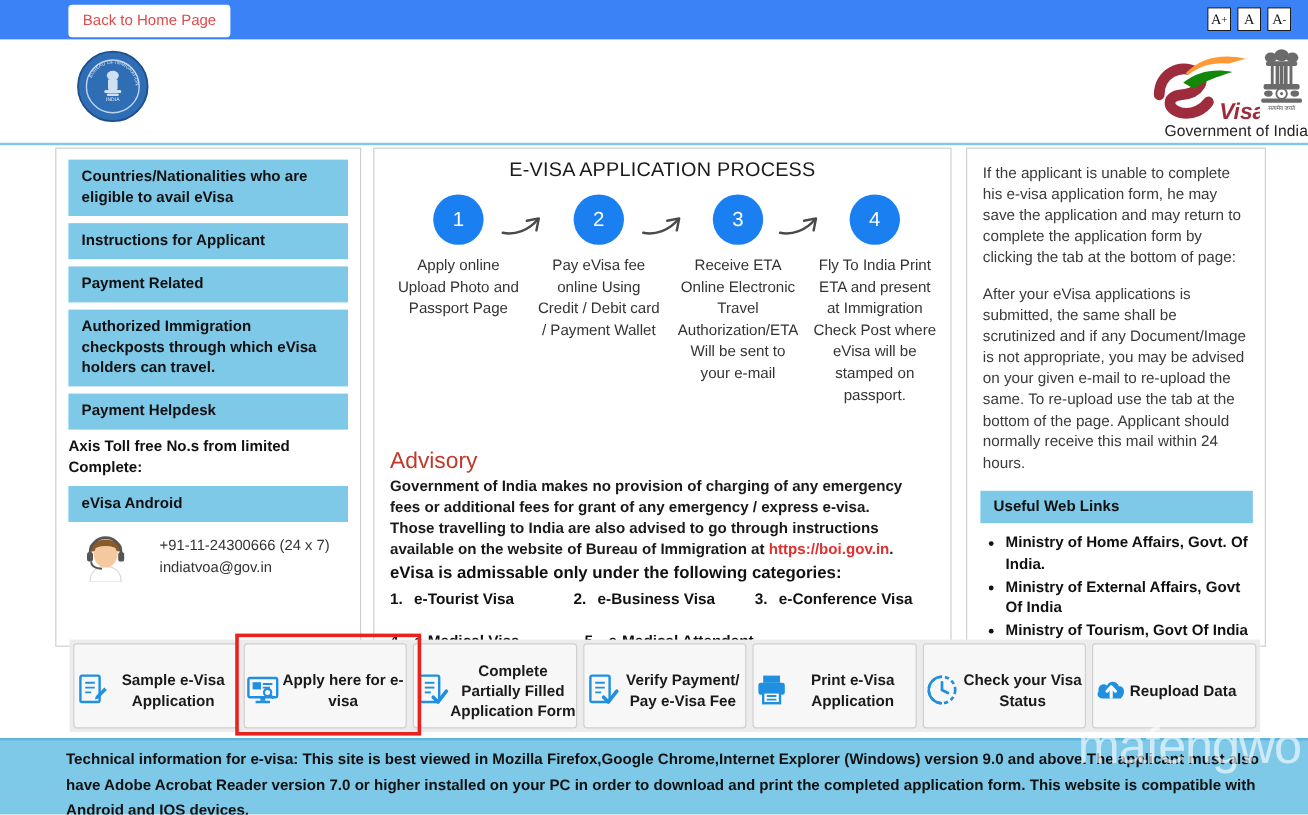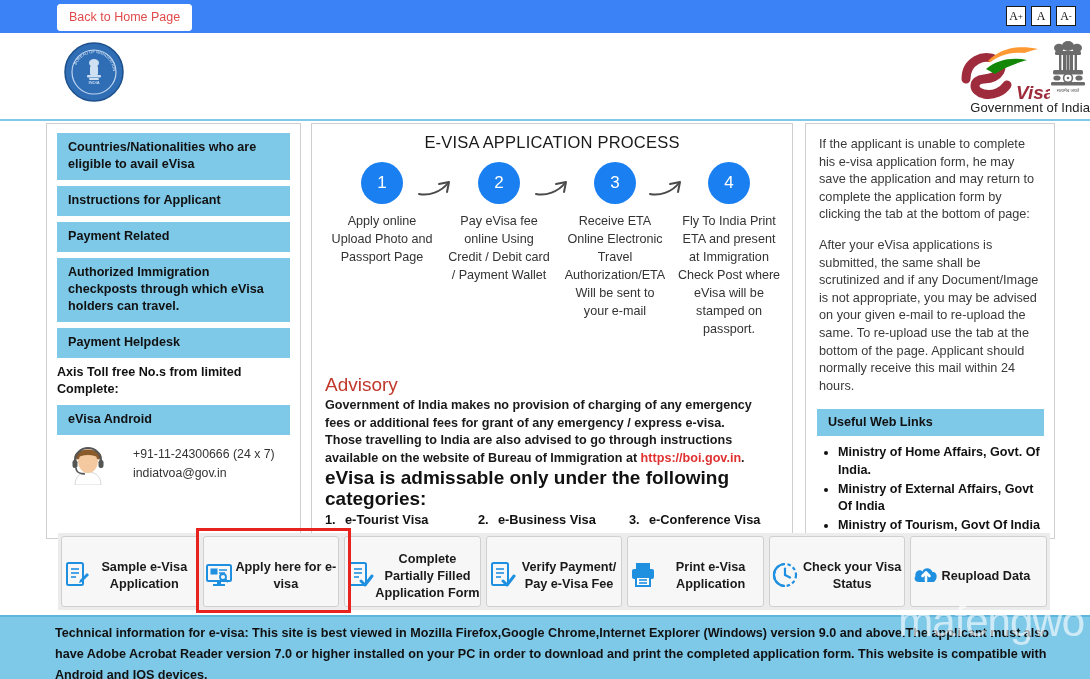--- a/index.html
+++ b/index.html
@@ -96,21 +96,21 @@
     background: #1a7ff0; color: #fff;
     font-size: 17px; line-height: 42px; margin: 0 auto 8px auto;
   }
   .step .stitle { font-size: 12.6px; color: #333; line-height: 18px; }
   .arrow { position: absolute; top: 14px; width: 46px; height: 28px; }
 
   .advisory-wrap { padding: 6px 12px 0 13px; }
   .advisory-h { color: #c0392b; font-size: 19px; font-weight: normal; line-height: 24px; }
   .advisory-p { font-size: 12.6px; font-weight: bold; color: #1a1a1a; line-height: 17.5px; }
   .advisory-p a { color: #e03131; text-decoration: none; }
-  .cat-head { font-size: 19px; font-weight: bold; color: #111; line-height: 21px; }
+  .cat-head { font-size: 14px; font-weight: bold; color: #111; line-height: 21px; }
   .cat-row { display: flex; font-size: 12.8px; font-weight: bold; color: #111; line-height: 22px; }
   .cat-row .c1 { width: 162px; }
   .cat-row .c2 { width: 160px; }
   .cat-row .c3 { width: 160px; }
   .cat-num { display: inline-block; width: 20px; }
   .cat-gap { height: 13px; }
 
   
   .right-para { padding: 12px 12px 0 13px; font-size: 12.7px; color: #3a3a3a; line-height: 17.6px; }
   .right-para.second { padding-top: 13px; }

